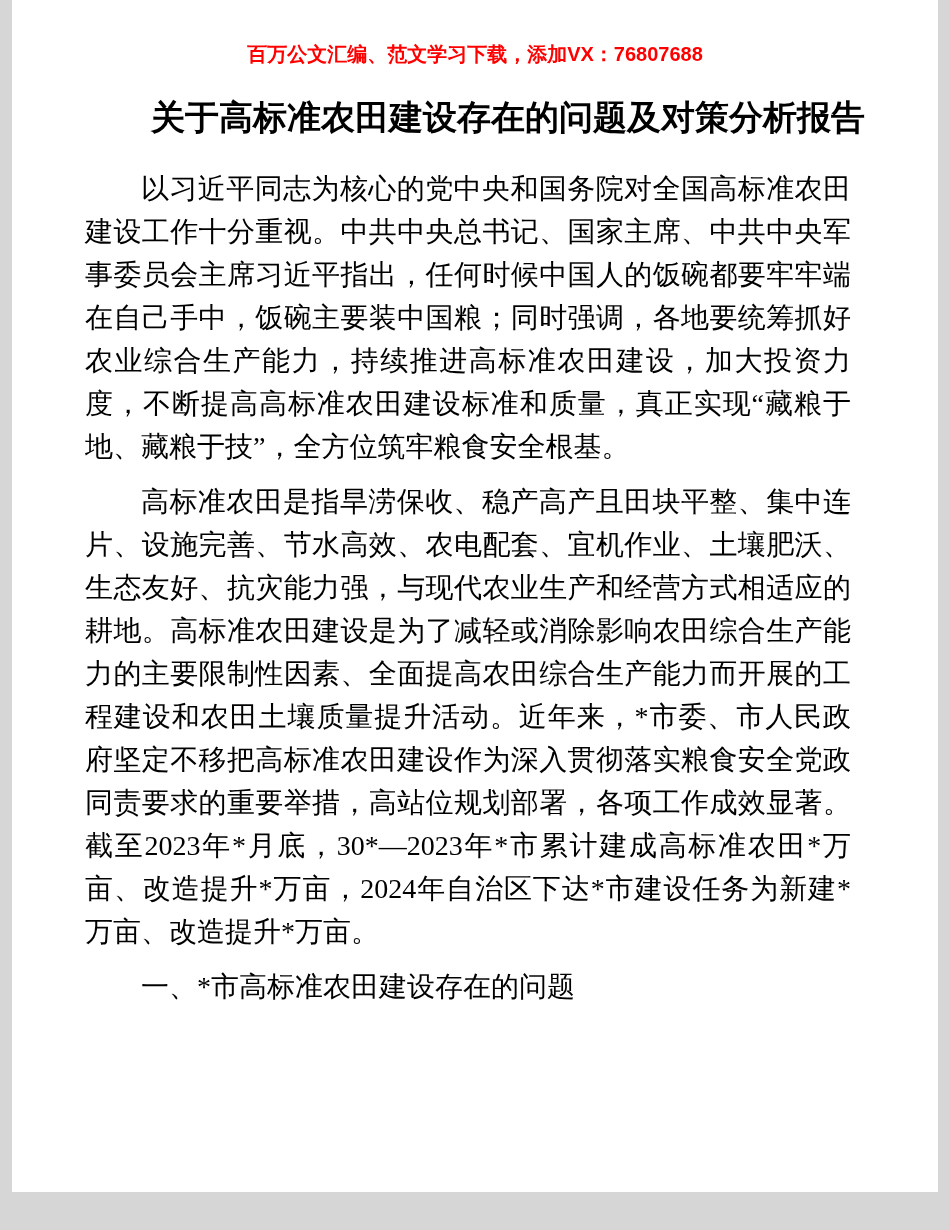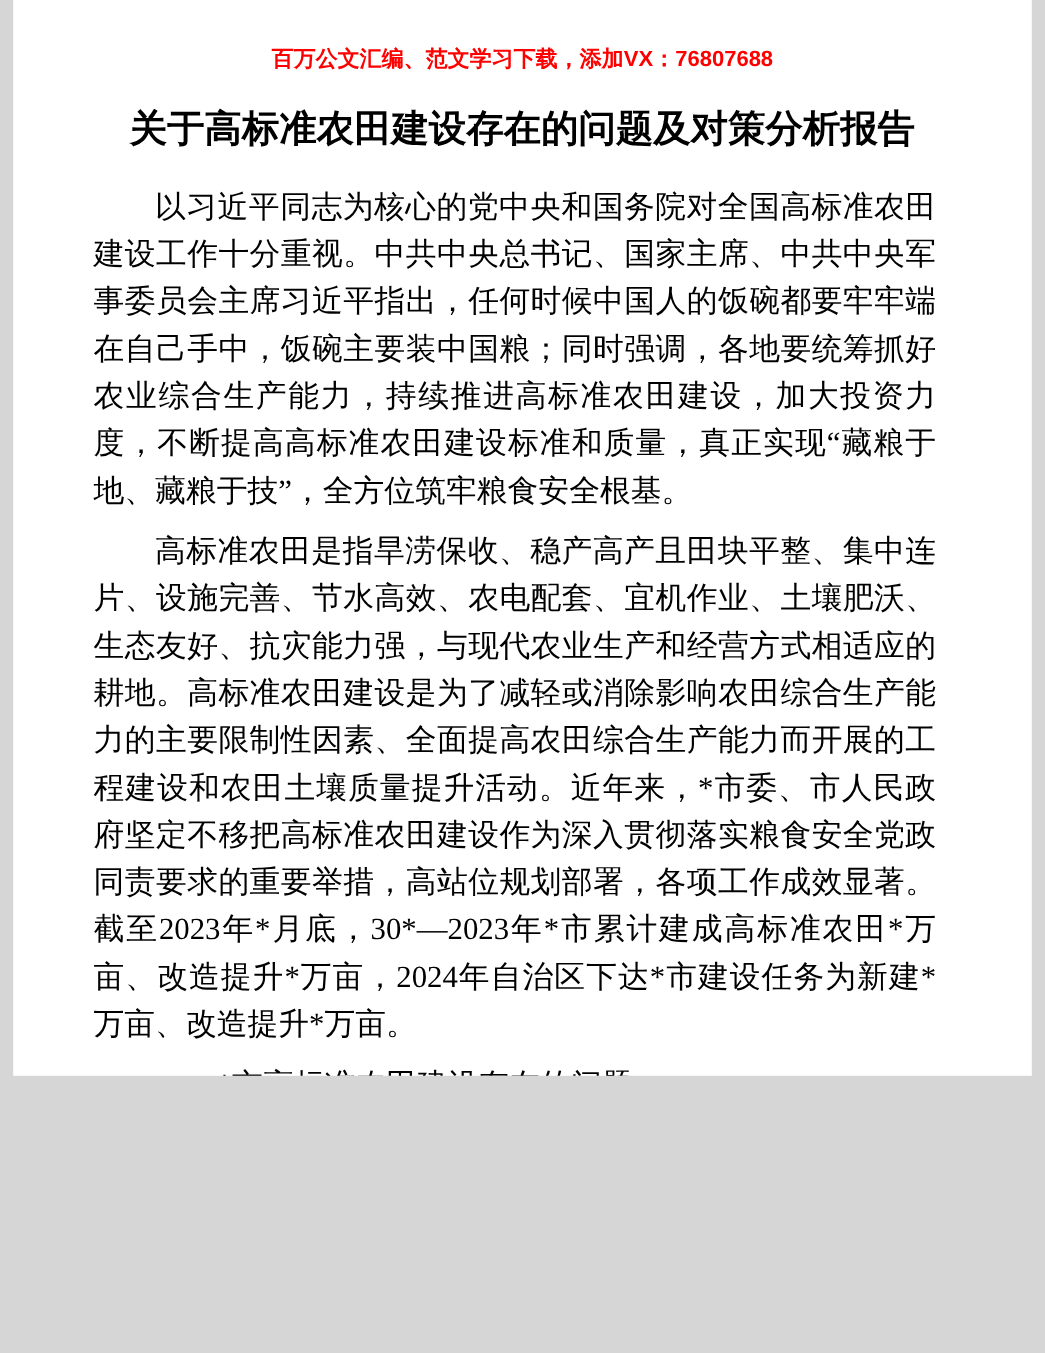--- a/index.html
+++ b/index.html
@@ -9,40 +9,40 @@
   body {
     width: 950px;
     height: 1230px;
     background: #d6d6d6; 
     overflow: hidden;
     font-family: "Liberation Serif", "DejaVu Serif", serif;
   }
   .page {
     box-sizing: border-box;
     width: 926px;
-    height: 978px;
+    height: 1192px;
     margin: 0 auto;
     background: #ffffff;
     padding: 42px 73px 60px 73px;
     color: #000000;
     overflow: hidden;
   }
   .ad {
     font-family: "Liberation Sans", "DejaVu Sans", sans-serif;
     font-size: 20px;
     font-weight: bold;
     color: #ff0000;
     text-align: center;
     line-height: 1.2;
     margin: 0 0 26px 0;
   }
   .title {
     font-size: 34px;
     font-weight: bold;
-    text-align: center;
+    text-align: right;
     line-height: 1.55;
     margin: 0 0 22px 0;
     font-family: "Liberation Serif", "DejaVu Serif", serif;
   }
   .body-para {
     font-size: 28px;
     line-height: 43px;
     text-align: justify;
     text-indent: 2em;
     margin: 0 14px 12px 0;

